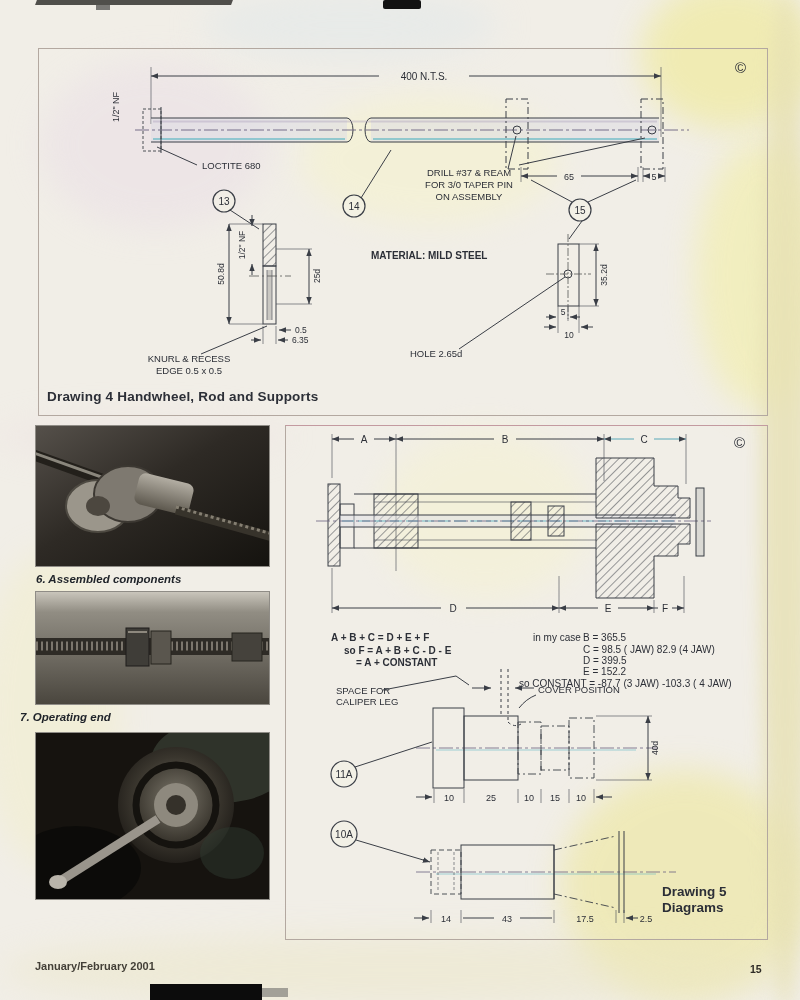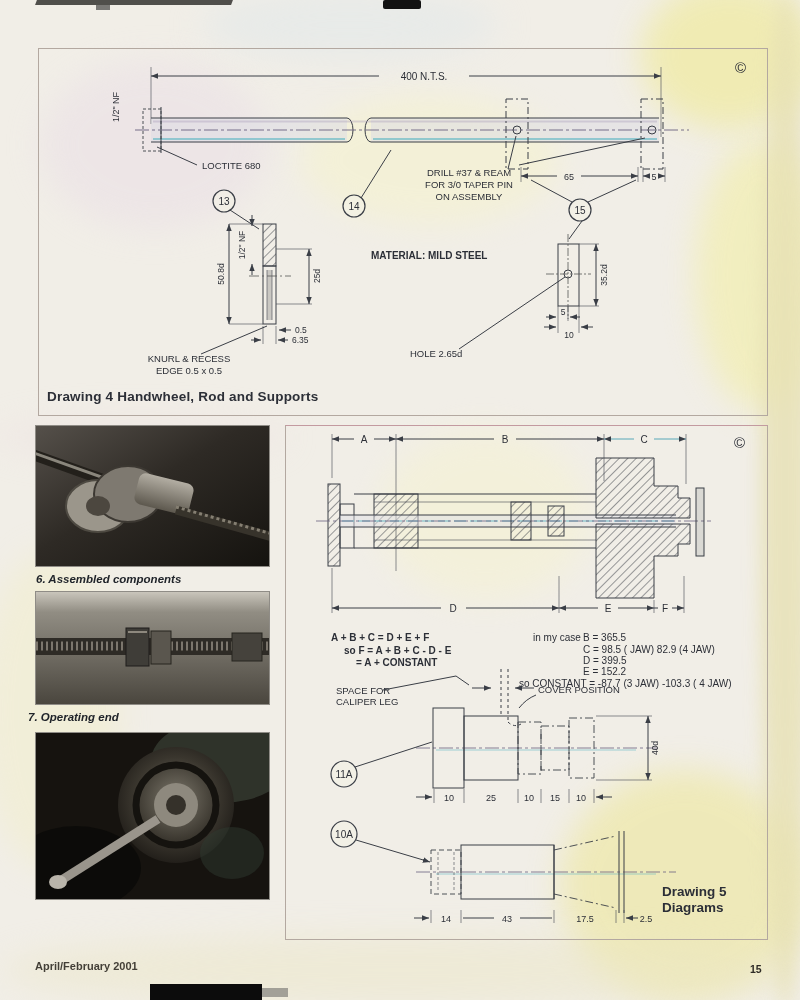--- a/index.html
+++ b/index.html
@@ -233,21 +233,21 @@
       </defs>
       <rect width="233" height="112" fill="url(#pg2)"></rect>
       <rect x="0" y="46" width="233" height="17" fill="#2e2b26"></rect>
       <line x1="0" y1="54" x2="233" y2="54" stroke="#9d978c" stroke-width="9" stroke-dasharray="2 3" opacity="0.7"></line>
       <rect x="90" y="36" width="23" height="38" fill="#3f3d38" stroke="#1f1d1a"></rect>
       <rect x="115" y="39" width="20" height="33" fill="#5a564e" stroke="#26241f"></rect>
       <rect x="196" y="41" width="30" height="28" fill="#45423c" stroke="#26241f"></rect>
       <line x1="92" y1="40" x2="111" y2="40" stroke="#8d887e" stroke-width="2"></line>
     </svg>
   </div>
-  <div class="cap" style="left:28px;top:710px;width:240px;">7.  Operating end</div>
+  <div class="cap" style="left:20px;top:710px;width:240px;">7.  Operating end</div>
 
   <div class="photo" style="left:35px;top:732px;width:235px;height:168px;">
     <svg width="233" height="166" viewBox="0 0 233 166">
       <defs>
         <radialGradient id="pg3" cx="0.5" cy="0.45" r="0.6">
           <stop offset="0" stop-color="#7d786c"></stop>
             <stop offset="0.6" stop-color="#3a362e"></stop>
             <stop offset="1" stop-color="#1c1915"></stop>
         </radialGradient>
       </defs>
@@ -419,16 +419,16 @@
         <text x="360" y="496" font-size="9" text-anchor="middle">2.5</text>
       </g>
 
       <g>
         <text x="376" y="470" font-size="13.5" font-weight="bold" fill="#17191d">Drawing 5</text>
         <text x="376" y="486" font-size="13.5" font-weight="bold" fill="#17191d">Diagrams</text>
       </g>
     </svg>
   </div>
 
-  <div class="footer-left">April/February 2001</div>
+  <div class="footer-left">January/February 2001</div>
   <div class="pageno">15</div>
 
 </div>
 
 </body></html>

